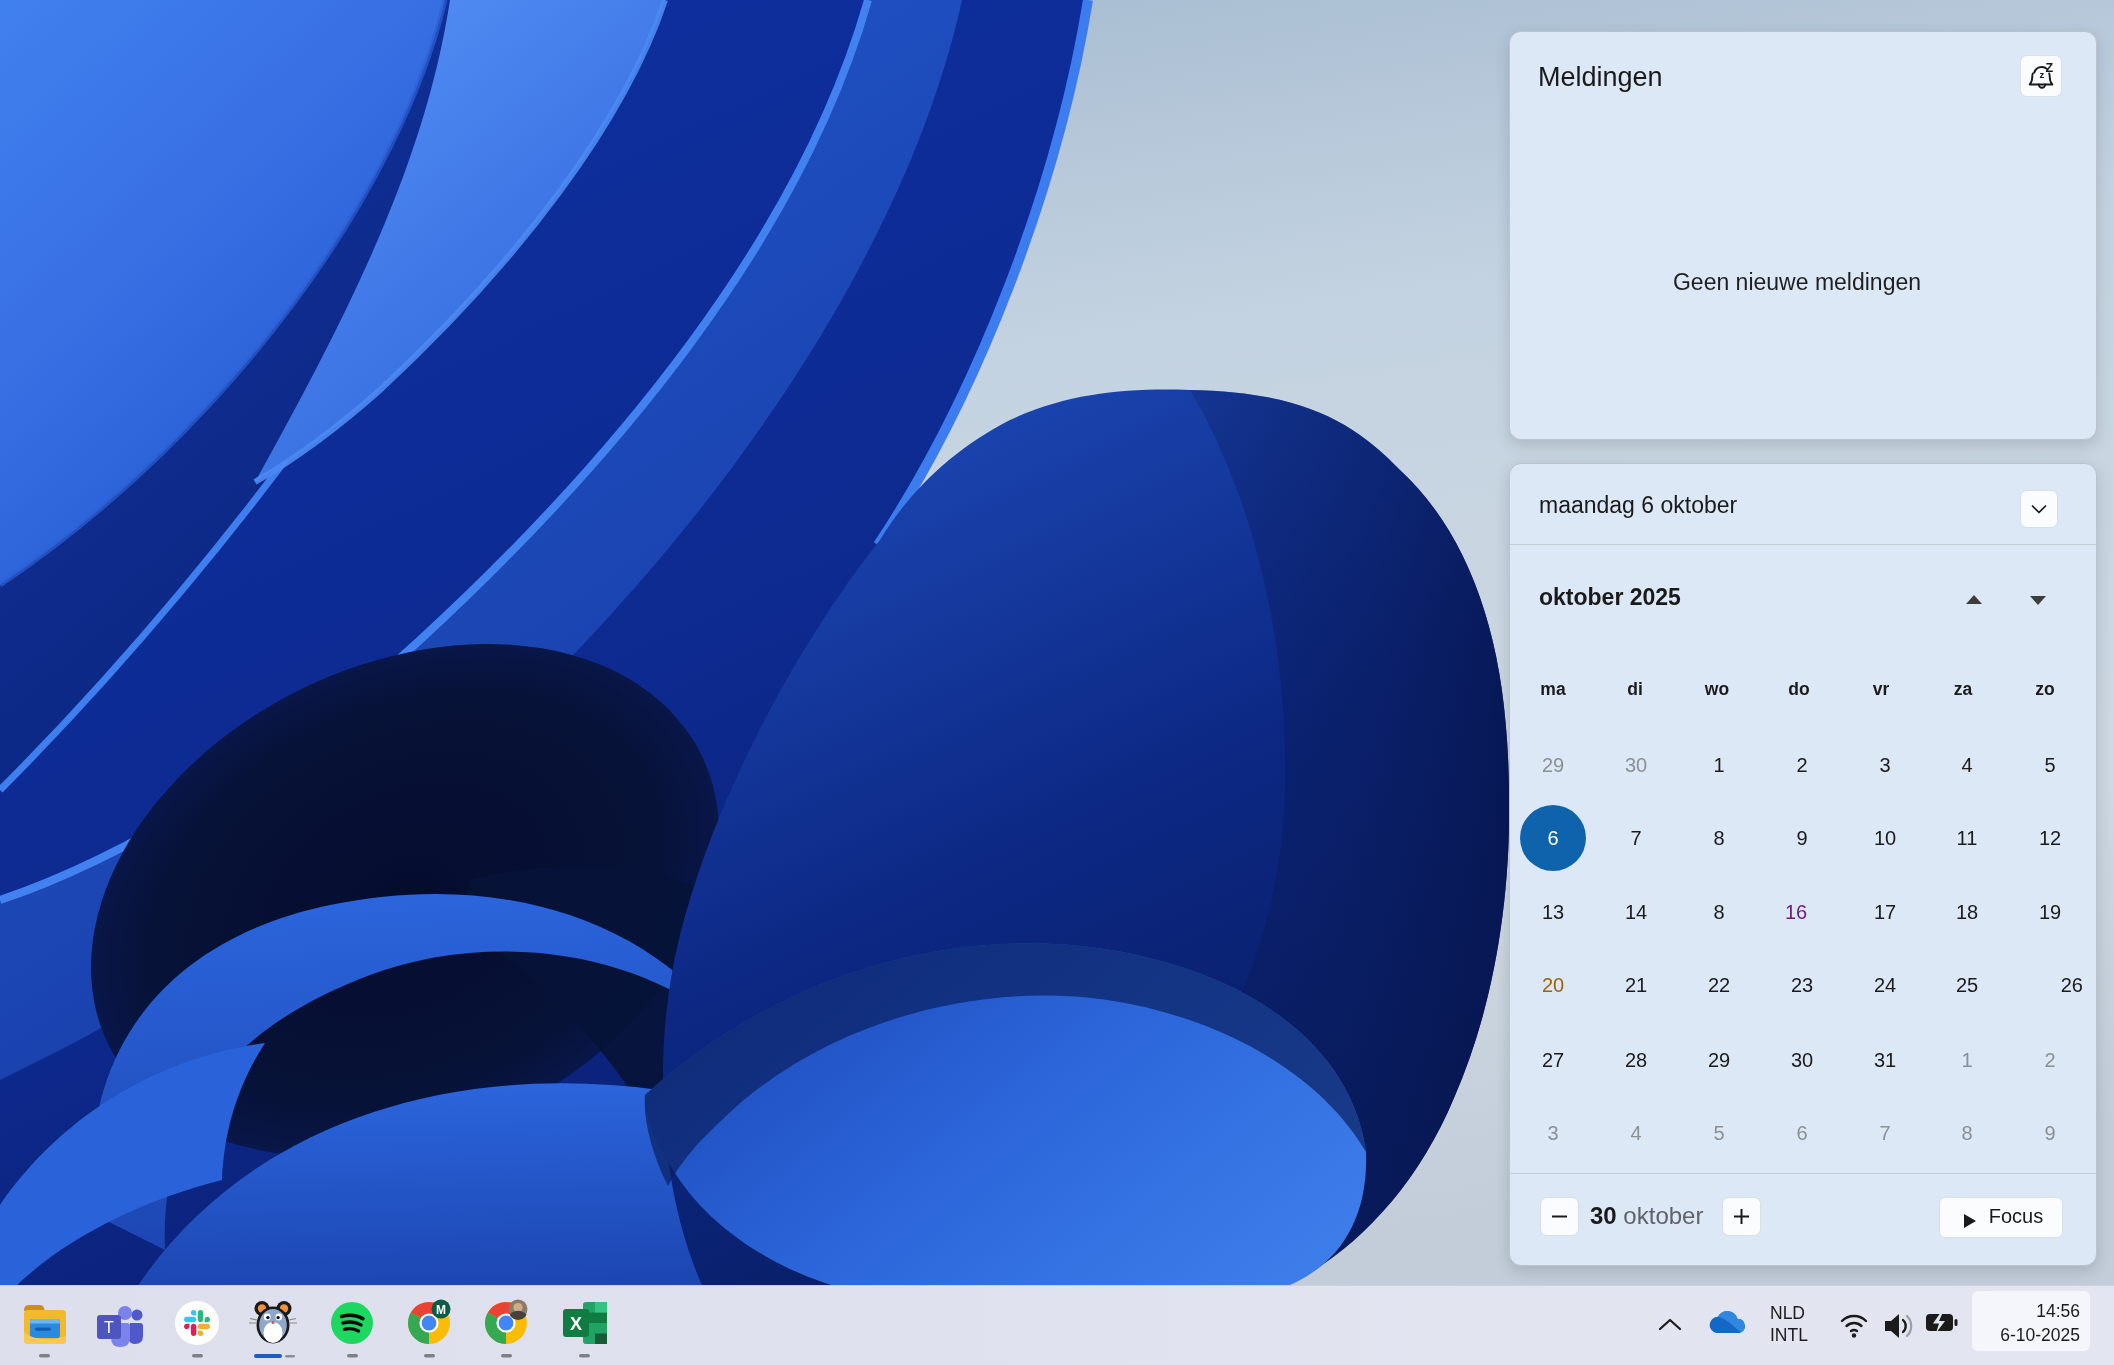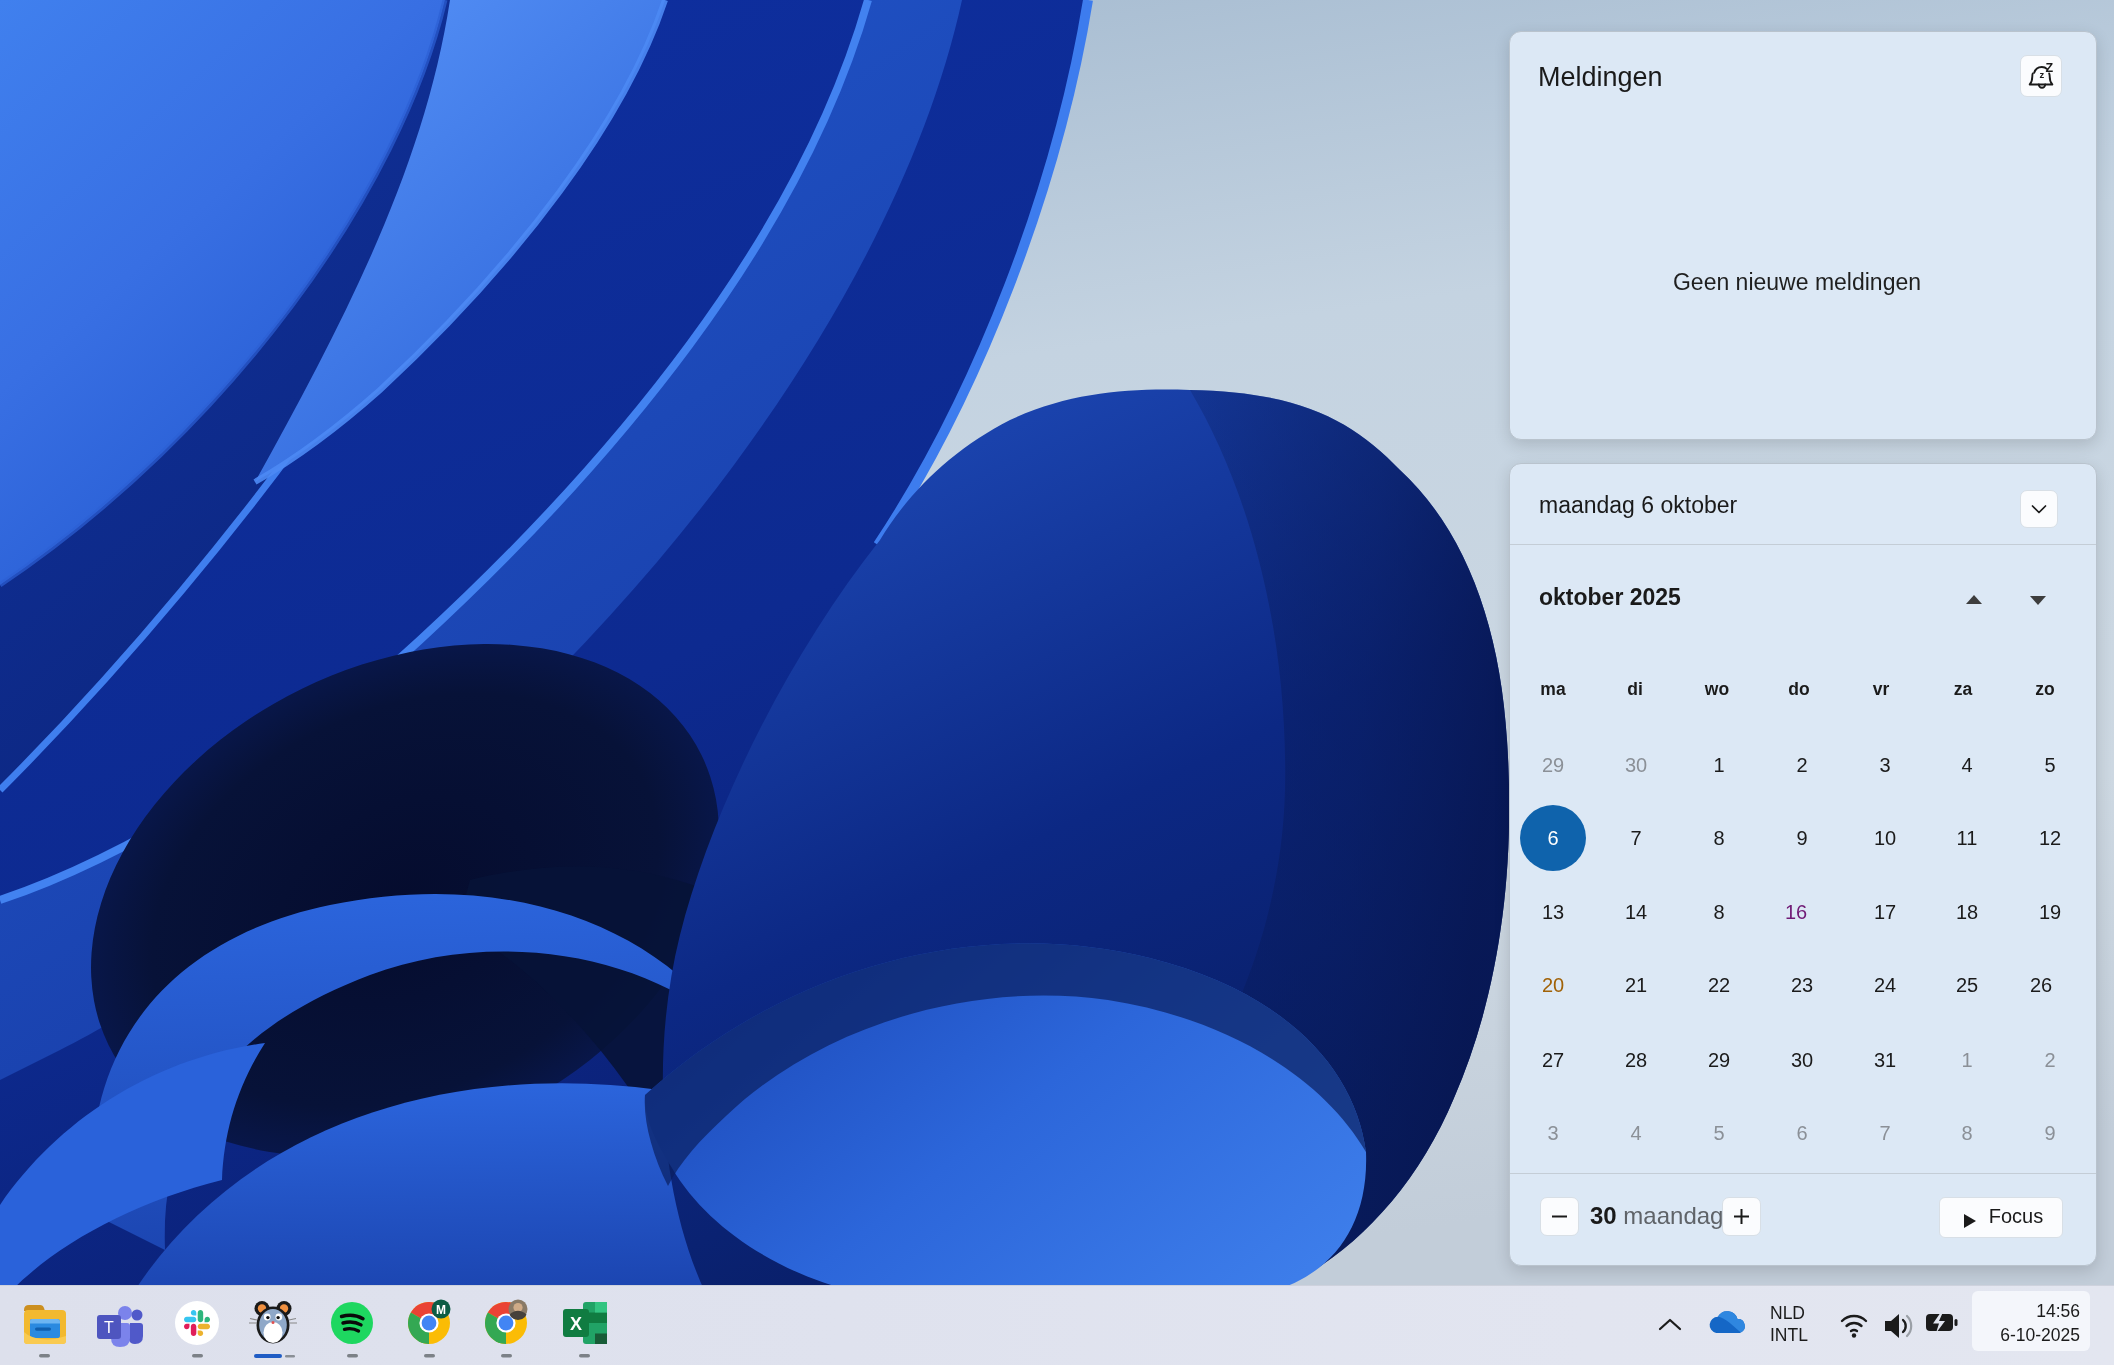--- a/index.html
+++ b/index.html
@@ -325,21 +325,21 @@
           <div style="position:absolute;left:253px;top:434px;width:66px;height:28px;color:#701a75;font-size:20px;text-align:center;line-height:28px;">16</div>
           <div style="position:absolute;left:342px;top:434px;width:66px;height:28px;color:#1b1b1b;font-size:20px;text-align:center;line-height:28px;">17</div>
           <div style="position:absolute;left:424px;top:434px;width:66px;height:28px;color:#1b1b1b;font-size:20px;text-align:center;line-height:28px;">18</div>
           <div style="position:absolute;left:507px;top:434px;width:66px;height:28px;color:#1b1b1b;font-size:20px;text-align:center;line-height:28px;">19</div>
           <div style="position:absolute;left:10px;top:507px;width:66px;height:28px;color:#a16207;font-size:20px;text-align:center;line-height:28px;">20</div>
           <div style="position:absolute;left:93px;top:507px;width:66px;height:28px;color:#1b1b1b;font-size:20px;text-align:center;line-height:28px;">21</div>
           <div style="position:absolute;left:176px;top:507px;width:66px;height:28px;color:#1b1b1b;font-size:20px;text-align:center;line-height:28px;">22</div>
           <div style="position:absolute;left:259px;top:507px;width:66px;height:28px;color:#1b1b1b;font-size:20px;text-align:center;line-height:28px;">23</div>
           <div style="position:absolute;left:342px;top:507px;width:66px;height:28px;color:#1b1b1b;font-size:20px;text-align:center;line-height:28px;">24</div>
           <div style="position:absolute;left:424px;top:507px;width:66px;height:28px;color:#1b1b1b;font-size:20px;text-align:center;line-height:28px;">25</div>
-          <div style="position:absolute;left:520px;top:507px;width:66px;height:28px;color:#1b1b1b;font-size:20px;text-align:left;line-height:28px;">26</div>
+          <div style="position:absolute;left:507px;top:507px;width:66px;height:28px;color:#1b1b1b;font-size:20px;text-align:right;line-height:28px;">26</div>
           <div style="position:absolute;left:10px;top:582px;width:66px;height:28px;color:#1b1b1b;font-size:20px;text-align:center;line-height:28px;">27</div>
           <div style="position:absolute;left:93px;top:582px;width:66px;height:28px;color:#1b1b1b;font-size:20px;text-align:center;line-height:28px;">28</div>
           <div style="position:absolute;left:176px;top:582px;width:66px;height:28px;color:#1b1b1b;font-size:20px;text-align:center;line-height:28px;">29</div>
           <div style="position:absolute;left:259px;top:582px;width:66px;height:28px;color:#1b1b1b;font-size:20px;text-align:center;line-height:28px;">30</div>
           <div style="position:absolute;left:342px;top:582px;width:66px;height:28px;color:#1b1b1b;font-size:20px;text-align:center;line-height:28px;">31</div>
           <div style="position:absolute;left:424px;top:582px;width:66px;height:28px;color:#8b9097;font-size:20px;text-align:center;line-height:28px;">1</div>
           <div style="position:absolute;left:507px;top:582px;width:66px;height:28px;color:#8b9097;font-size:20px;text-align:center;line-height:28px;">2</div>
           <div style="position:absolute;left:10px;top:655px;width:66px;height:28px;color:#8b9097;font-size:20px;text-align:center;line-height:28px;">3</div>
           <div style="position:absolute;left:93px;top:655px;width:66px;height:28px;color:#8b9097;font-size:20px;text-align:center;line-height:28px;">4</div>
           <div style="position:absolute;left:176px;top:655px;width:66px;height:28px;color:#8b9097;font-size:20px;text-align:center;line-height:28px;">5</div>
@@ -348,21 +348,21 @@
           <div style="position:absolute;left:424px;top:655px;width:66px;height:28px;color:#8b9097;font-size:20px;text-align:center;line-height:28px;">8</div>
           <div style="position:absolute;left:507px;top:655px;width:66px;height:28px;color:#8b9097;font-size:20px;text-align:center;line-height:28px;">9</div>
         </div>
   <div style="position:absolute;left:0;top:709px;width:100%;height:1px;background:#c4cdd6;"></div>
 
   <div style="position:absolute;left:30px;top:733px;width:37px;height:37px;background:#fbfcfe;border:1px solid #d8dfe6;border-radius:7px;">
     <svg width="37" height="37">
             <path d="M11,18.5 h15" stroke="#1a1a1a" stroke-width="2"></path>
           </svg>
   </div>
-  <div style="position:absolute;left:80px;top:738px;font-size:24px;color:#1a1a1a;font-weight:bold;">30<span style="font-weight:normal;color:#5f6368;"> maandag</span></div>
+  <div style="position:absolute;left:80px;top:738px;font-size:24px;color:#1a1a1a;font-weight:bold;">30<span style="font-weight:normal;color:#5f6368;"> oktober</span></div>
   <div style="position:absolute;left:212px;top:733px;width:37px;height:37px;background:#fbfcfe;border:1px solid #d8dfe6;border-radius:7px;">
     <svg width="37" height="37">
             <path d="M11,18.5 h15 M18.5,11 v15" stroke="#1a1a1a" stroke-width="2"></path>
           </svg>
   </div>
   <div style="position:absolute;right:33px;top:733px;width:122px;height:39px;background:#fbfcfe;border:1px solid #d8dfe6;border-radius:6px;text-align:center;">
     <svg width="20" height="20" style="vertical-align:middle;margin-top:8px">
             <path d="M5,3 l12,7 l-12,7 Z" fill="#1a1a1a"></path>
           </svg>
     <span style="font-size:20px;color:#1a1a1a;vertical-align:middle;line-height:37px;">&nbsp;Focus</span>

